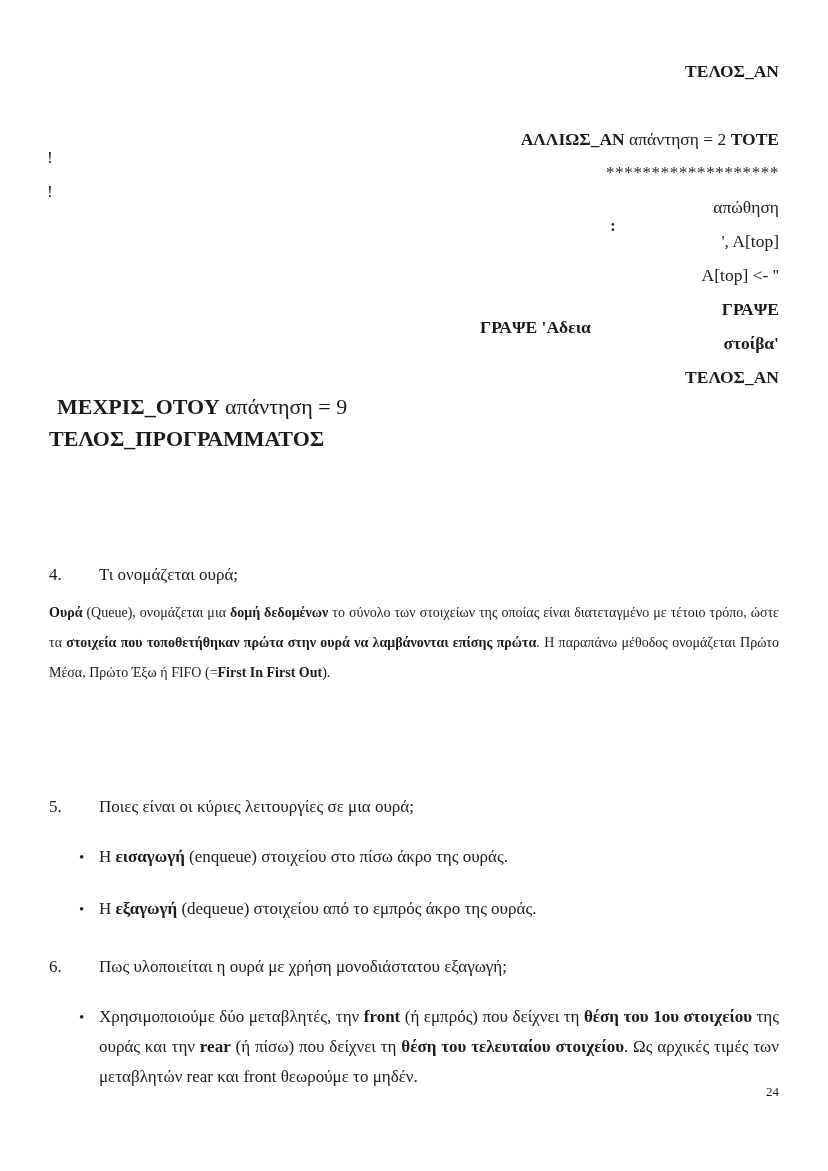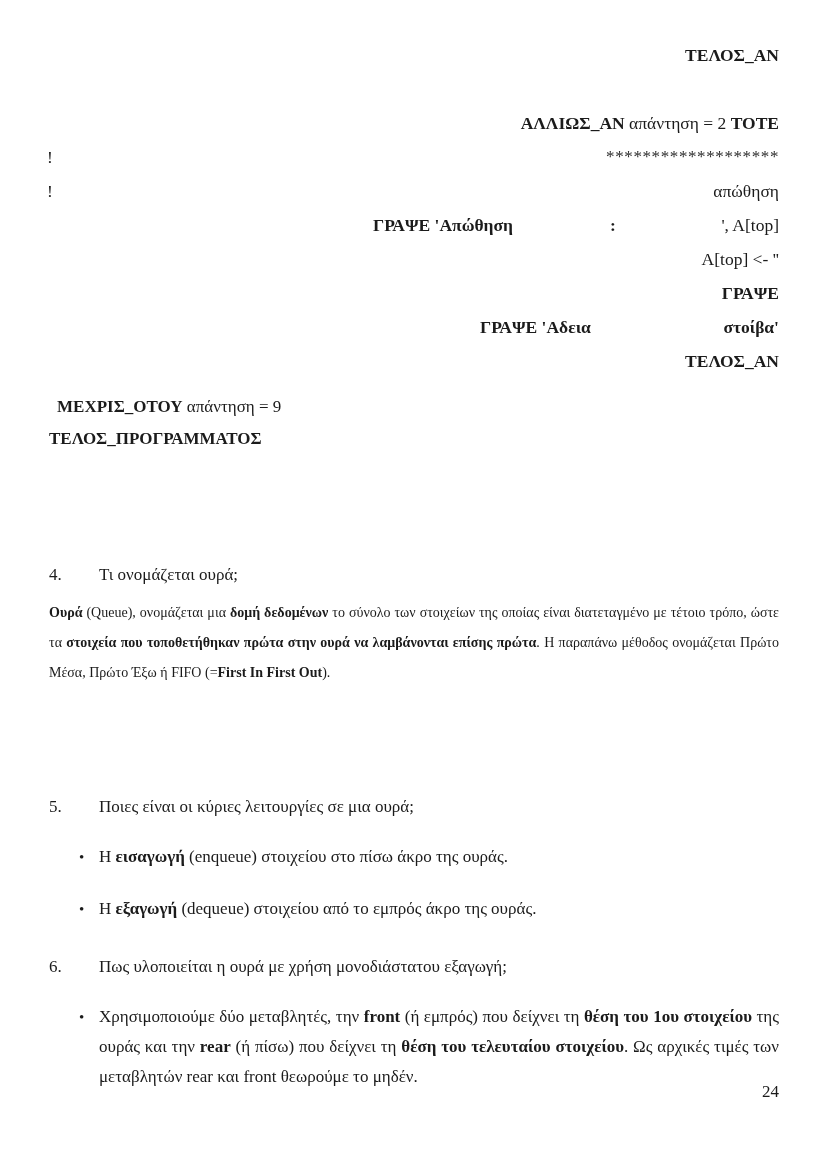--- a/index.html
+++ b/index.html
@@ -33,21 +33,21 @@
   .code-line {
     position: relative;
     height: 34px;
     line-height: 34px;
     font-size: 17.5px;
     white-space: pre;
   }
   .code-right {
     position: absolute;
     right: 49px;
-    top: 0;
+    top: 16px;
     text-align: center;
     white-space: pre;
   }
   .code-mid {
     position: absolute;
     top: 0;
     white-space: pre;
   }
   .code-left-bang {
     position: absolute;
@@ -62,21 +62,21 @@
     color: #2c2c2c;
   }
 
   
   .code-tail {
     position: absolute;
     left: 0;
     width: 828px;
   }
   .tail-line {
-    font-size: 17px;
+    font-size: 22px;
     line-height: 34px;
     white-space: pre;
   }
   .tail-1 { position: absolute; left: 57px; top: 0; }
   .tail-2 { position: absolute; left: 49px; top: 32px; }
 
   
   .qa {
     position: absolute;
     left: 49px;
@@ -120,21 +120,21 @@
     font-size: 15px;
   }
   .bullet-text {
     flex: 1 1 auto;
     text-align: justify;
   }
   .page-number {
     position: absolute;
     right: 49px;
     top: 1080px;
-    font-size: 17px;
+    font-size: 13px;
     line-height: 24px;
   }
 </style>
 </head>
 <body>
 
 <div class="page">
 
   <div class="code-block">
 
@@ -153,21 +153,20 @@
       <span class="code-right asterisks">*******************</span>
     </div>
 
     <div class="code-line">
       <span class="code-left-bang">!</span>
       <span class="code-right">απώθηση</span>
     </div>
 
 
     <div class="code-line">
-      <span class="code-mid b" style="left:373px">ΓΡΑΨΕ 'Απώθηση</span>
       <span class="code-mid b" style="left:610px">:</span>
       <span class="code-right">', A[top]</span>
     </div>
 
     <div class="code-line">
       <span class="code-right">A[top] &lt;- ''</span>
     </div>
 
 
     <div class="code-line">

